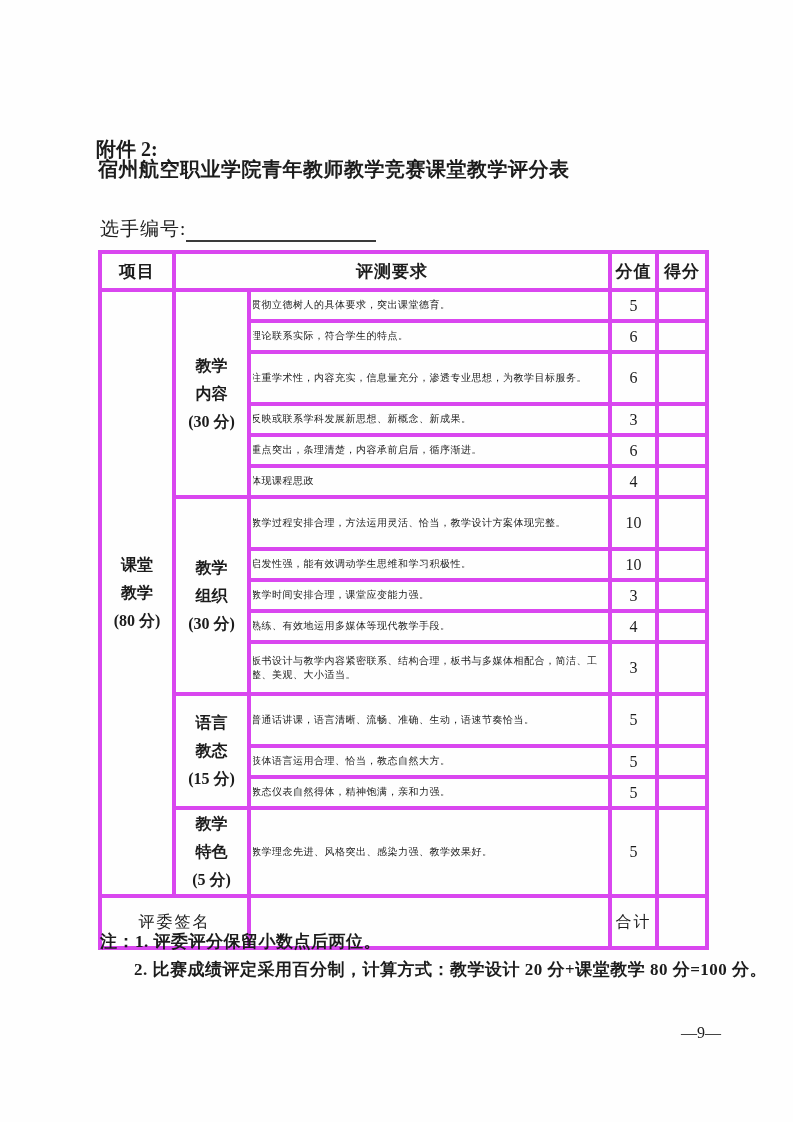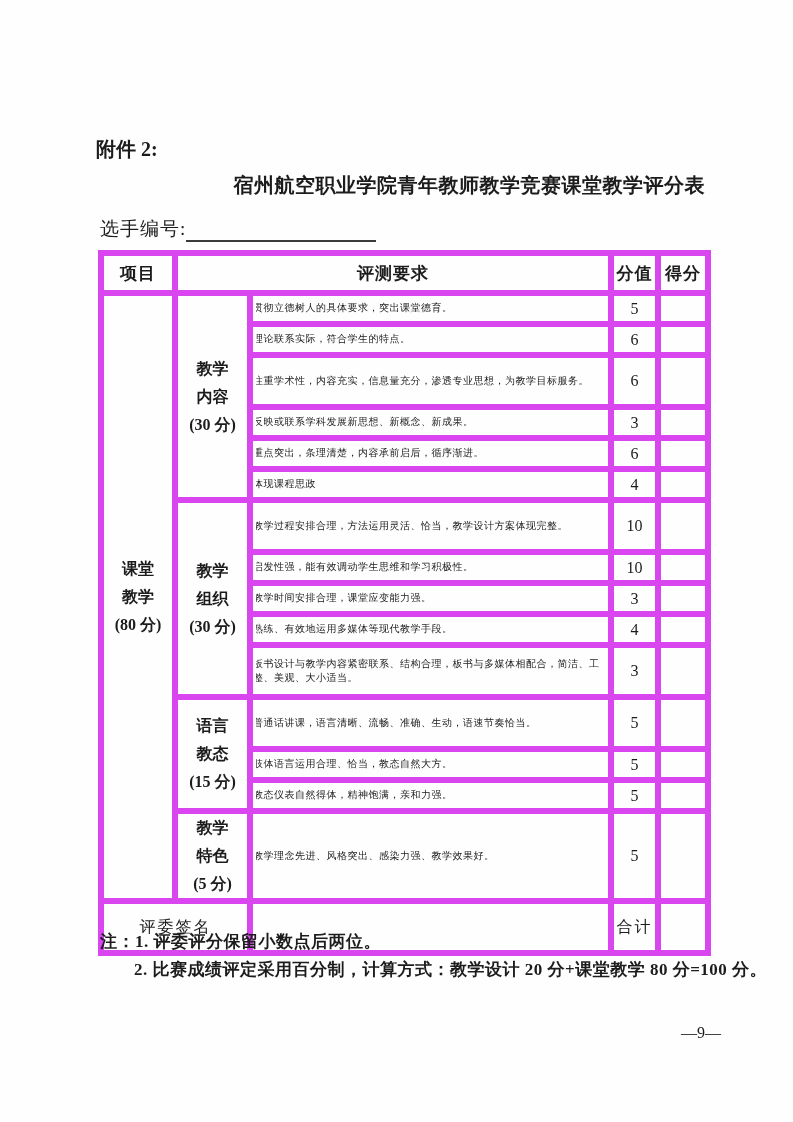--- a/index.html
+++ b/index.html
@@ -11,39 +11,39 @@
     font-family:"Liberation Serif","DejaVu Serif",serif;
     color:#1c1c1c;
     overflow:hidden;
     padding-left:26px;
   }
   .attachment {
     position:absolute; left:96px; top:136px;
     font-size:20px; font-weight:bold;
   }
   .title {
-    position:absolute; left:98px; top:172px; width:607px;
-    text-align:right; font-size:20px; font-weight:bold;
+    position:absolute; left:98px; top:156px; width:607px;
+    text-align:left; font-size:20px; font-weight:bold;
     letter-spacing:0.5px; white-space:nowrap;
   }
   .contestant {
     position:absolute; left:100px; top:216px;
     font-size:19px; letter-spacing:1px;
   }
   .contestant .line {
     display:inline-block; width:190px; height:1.05em;
     border-bottom:2px solid #3a3a3a; vertical-align:bottom;
   }
   table.score {
     position:absolute; left:98px; top:250px;
     border-collapse:collapse; table-layout:fixed;
     width:607px;
   }
   table.score th, table.score td {
-    border:6px solid #d946ef;
+    border:4px solid #d946ef;
     padding:0; overflow:hidden;
   }
   th.head {
     font-size:17px; font-weight:bold; text-align:center;
     height:34px; letter-spacing:1px;
   }
   td.grp {
     text-align:center; vertical-align:middle;
     font-weight:bold; font-size:16px;
     white-space:pre-line; line-height:1.75;

